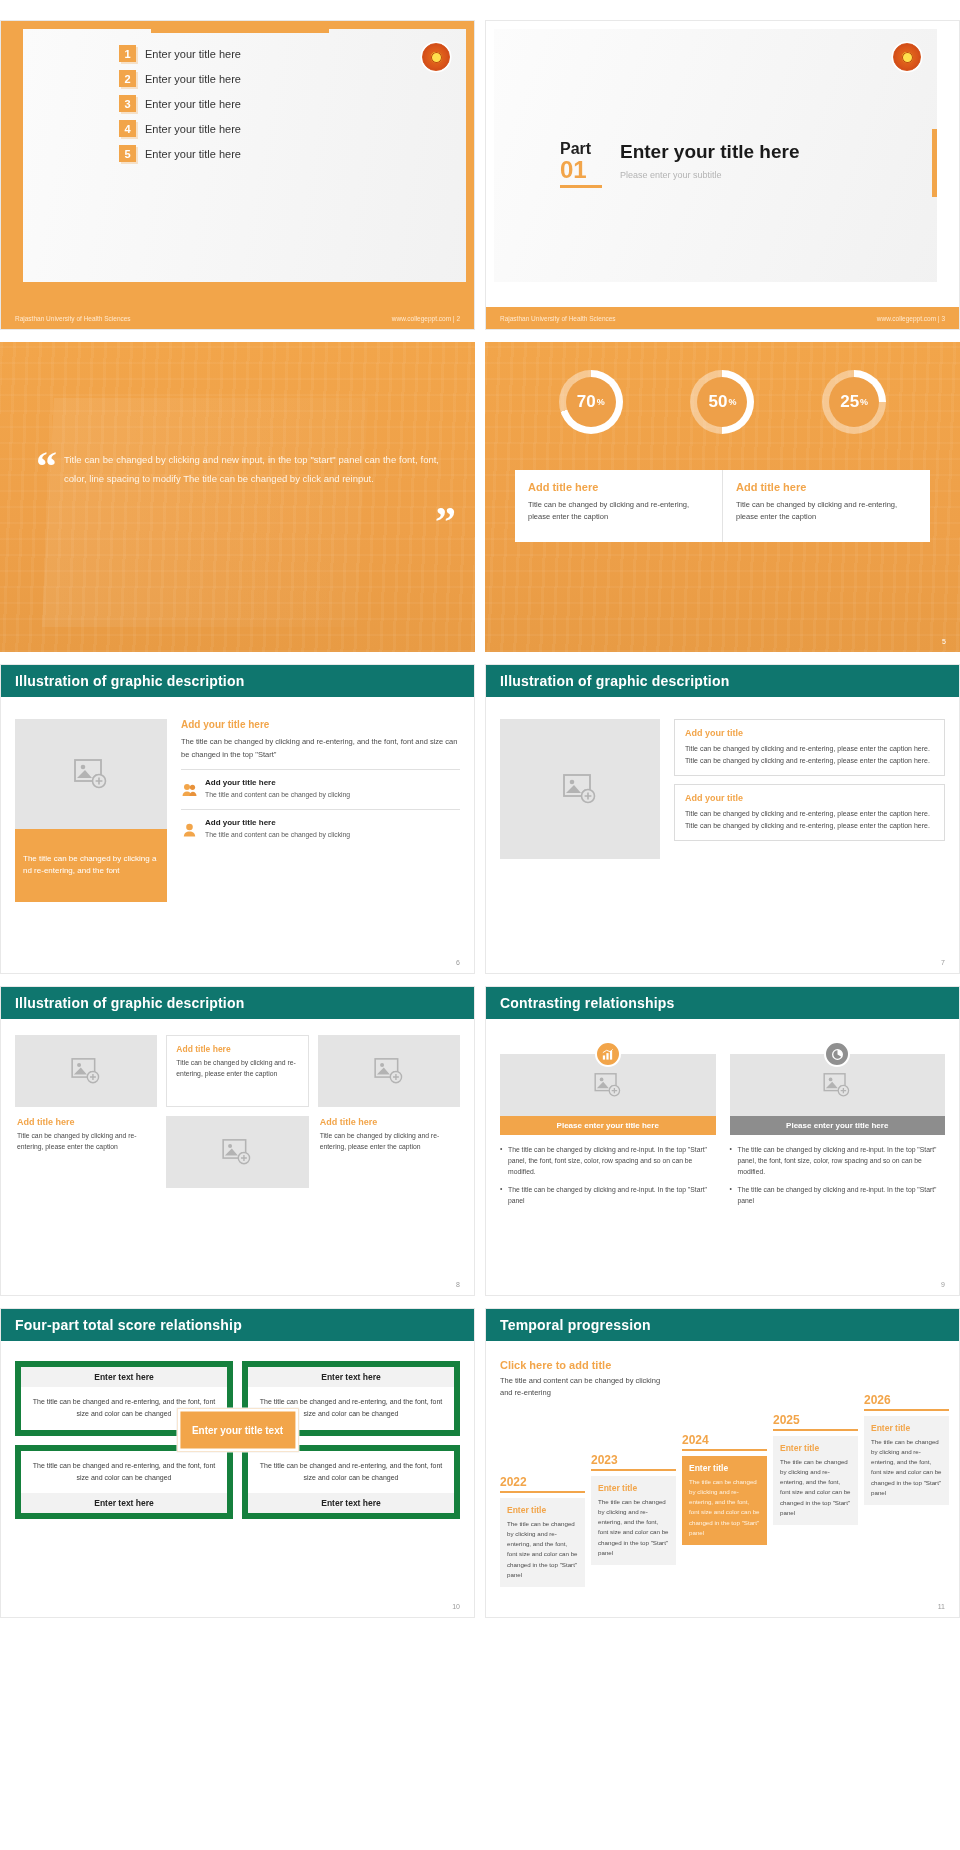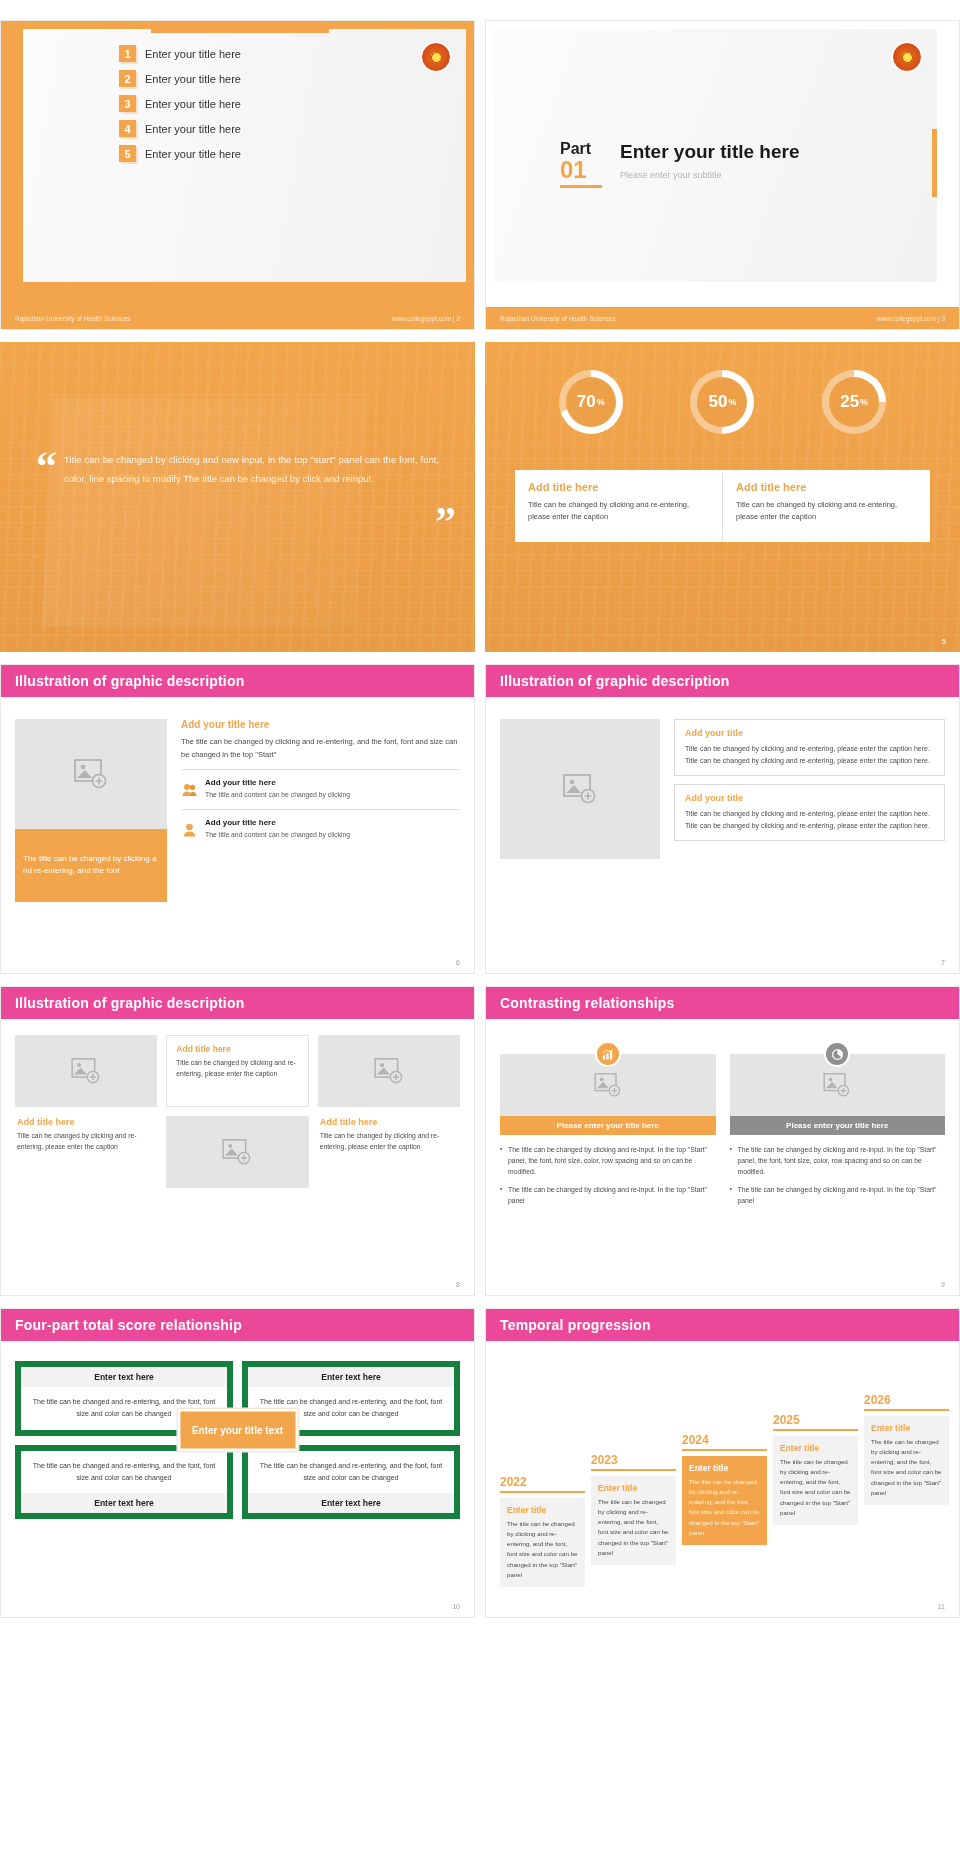--- a/index.html
+++ b/index.html
@@ -21,21 +21,21 @@
     position: relative;
     width: 100%;
     height: 310px;
     background: #ffffff;
     overflow: hidden;
     border: 1px solid #e8e8e8;
   }
 
   
   .orange-bar-title {
-    background: #ec4899;
+    background: #0f766e;
     color: #ffffff;
     font-size: 14px;
     font-weight: bold;
     padding: 8px 14px;
     letter-spacing: .2px;
   }
   .footerbar {
     position: absolute;
     left: 0; right: 0; bottom: 0;
     height: 22px;
@@ -576,20 +576,24 @@
           <div class="bd">The title can be changed and re-entering, and the font, font size and color can be changed</div>
         </div>
       </div>
       <div class="center">Enter your title text</div>
     </div>
     <div class="pagenum">10</div>
   </div>
 
   <div class="slide s11">
     <div class="orange-bar-title">Temporal progression</div>
+    <div class="head">
+      <h3>Click here to add title</h3>
+      <div class="sub">The title and content can be changed by clicking and re-entering</div>
+    </div>
     <div class="tl">
       <div class="step" style="padding-bottom:0px;">
         <div class="yr">2022</div>
         <div class="rule"></div>
         <div class="box">
           <h5>Enter title</h5>
           <p>The title can be changed by clicking and re-entering, and the font, font size and color can be changed in the top "Start" panel</p>
         </div>
       </div>
       <div class="step" style="padding-bottom:22px;">

